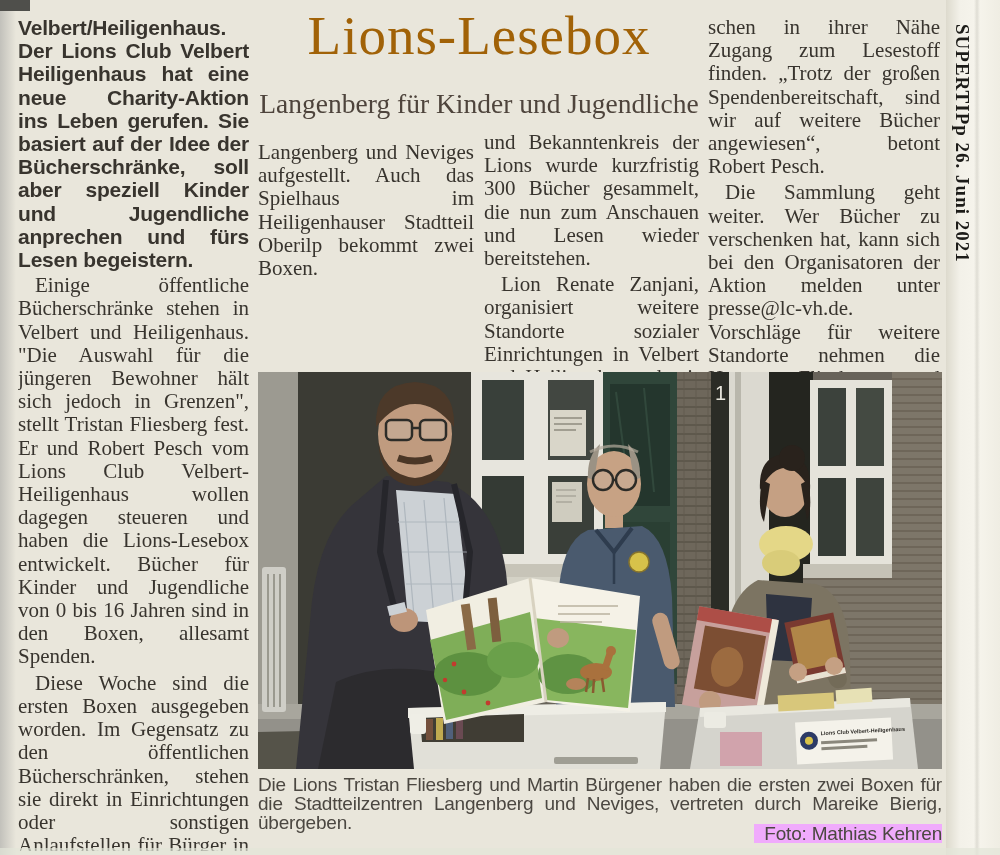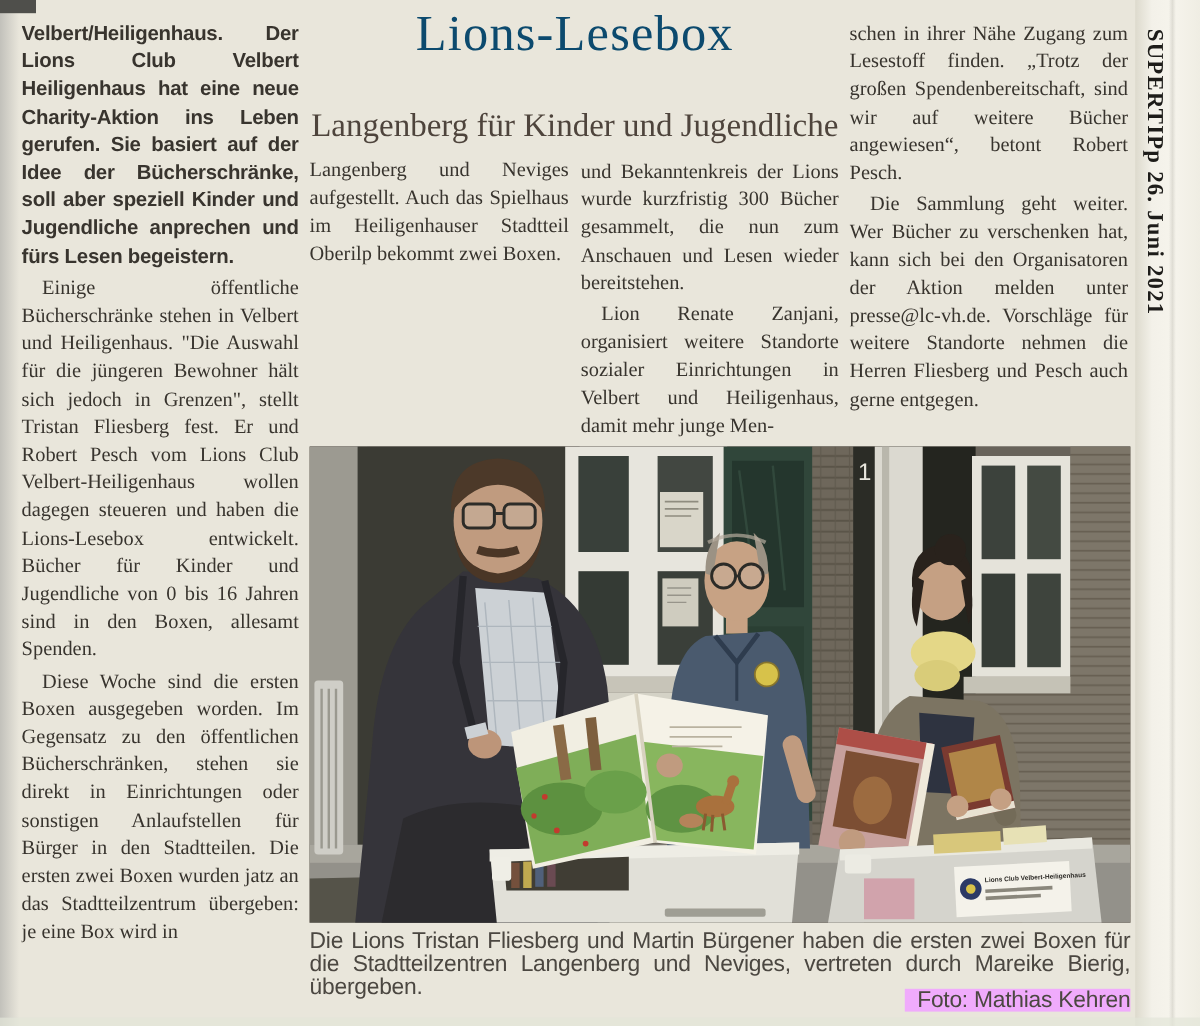--- a/index.html
+++ b/index.html
@@ -13,31 +13,31 @@
         background:linear-gradient(to right,#dddacd 0,#f3f1e9 14px,#f6f4ec 60%,#efede3 100%);}
   .crease{position:absolute;right:20px;top:0;width:6px;height:100%;
         background:linear-gradient(to right,rgba(180,178,168,0),rgba(180,178,168,.35),rgba(180,178,168,0));}
   .bottom-edge{position:absolute;left:0;bottom:0;width:100%;height:7px;background:#e3e5d8;opacity:.7;}
   
   .edition{position:absolute;left:951px;top:24px;writing-mode:vertical-rl;
         font-family:"Liberation Serif",serif;font-weight:bold;font-size:19px;
         letter-spacing:1px;color:#1d1c19;}
   
   .headline{position:absolute;left:256px;top:6px;width:446px;text-align:center;
-        font-size:42px;line-height:1.1;color:#0c4a6e;letter-spacing:1px;}
+        font-size:55px;line-height:1.1;color:#a16207;letter-spacing:1px;}
   .subhead{position:absolute;left:256px;top:88px;width:446px;text-align:center;
         font-size:27.5px;color:#4e443c;}
   
   .col{position:absolute;text-align:justify;hyphens:auto;-webkit-hyphens:auto;}
-  .col p{margin:0 0 3px 0;font-size:17px;line-height:23.2px;color:#38342e;}
+  .col p{margin:0 0 3px 0;font-size:21px;line-height:23.2px;color:#38342e;}
   .col p.indent{text-indent:17px;}
   .lead{font-family:"Liberation Sans",sans-serif;font-weight:bold;font-size:18.5px;
         line-height:26px;color:#3d3a34;margin:0 0 8px 0;letter-spacing:-0.2px;}
   #col1{left:18px;top:16px;width:231px;height:835px;overflow:hidden;}
-  #col2{left:258px;top:130px;width:216px;height:242px;overflow:hidden;}
+  #col2{left:258px;top:141px;width:216px;height:242px;overflow:hidden;}
   #col3{left:484px;top:131px;width:215px;height:242px;overflow:hidden;}
   #col4{left:708px;top:16px;width:232px;height:357px;overflow:hidden;}
   
   .photo{position:absolute;left:258px;top:372px;width:684px;height:397px;background:#68635a;}
   .photo svg{display:block;width:100%;height:100%;}
   
   .caption{position:absolute;left:258px;top:775px;width:684px;
         font-family:"Liberation Sans",sans-serif;font-weight:normal;font-size:19px;
         line-height:19px;color:#4b4741;text-align:justify;letter-spacing:-0.2px;}
   .credit{position:absolute;right:0;top:49px;background:#f0abfc;padding-left:10px;}

